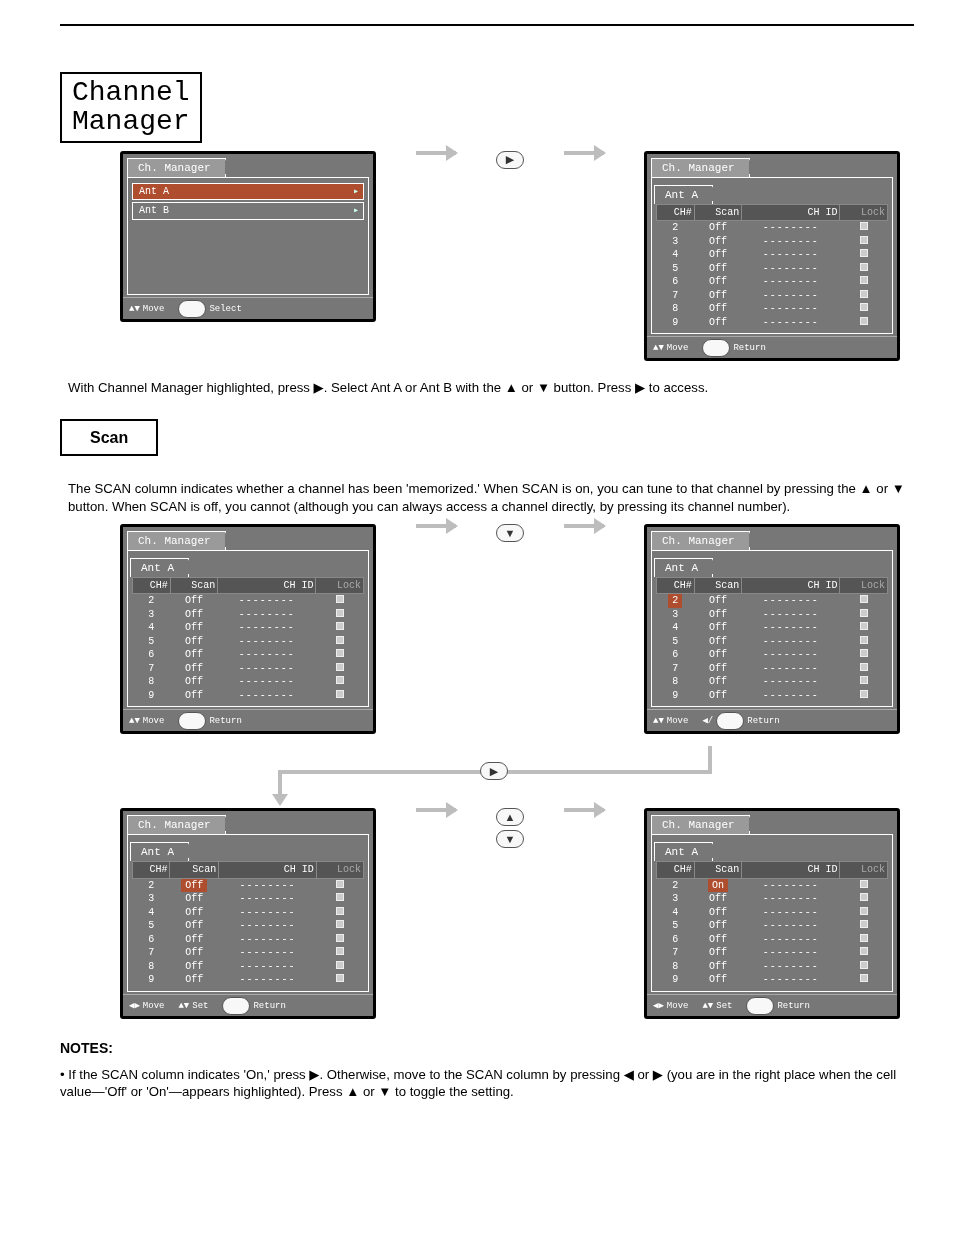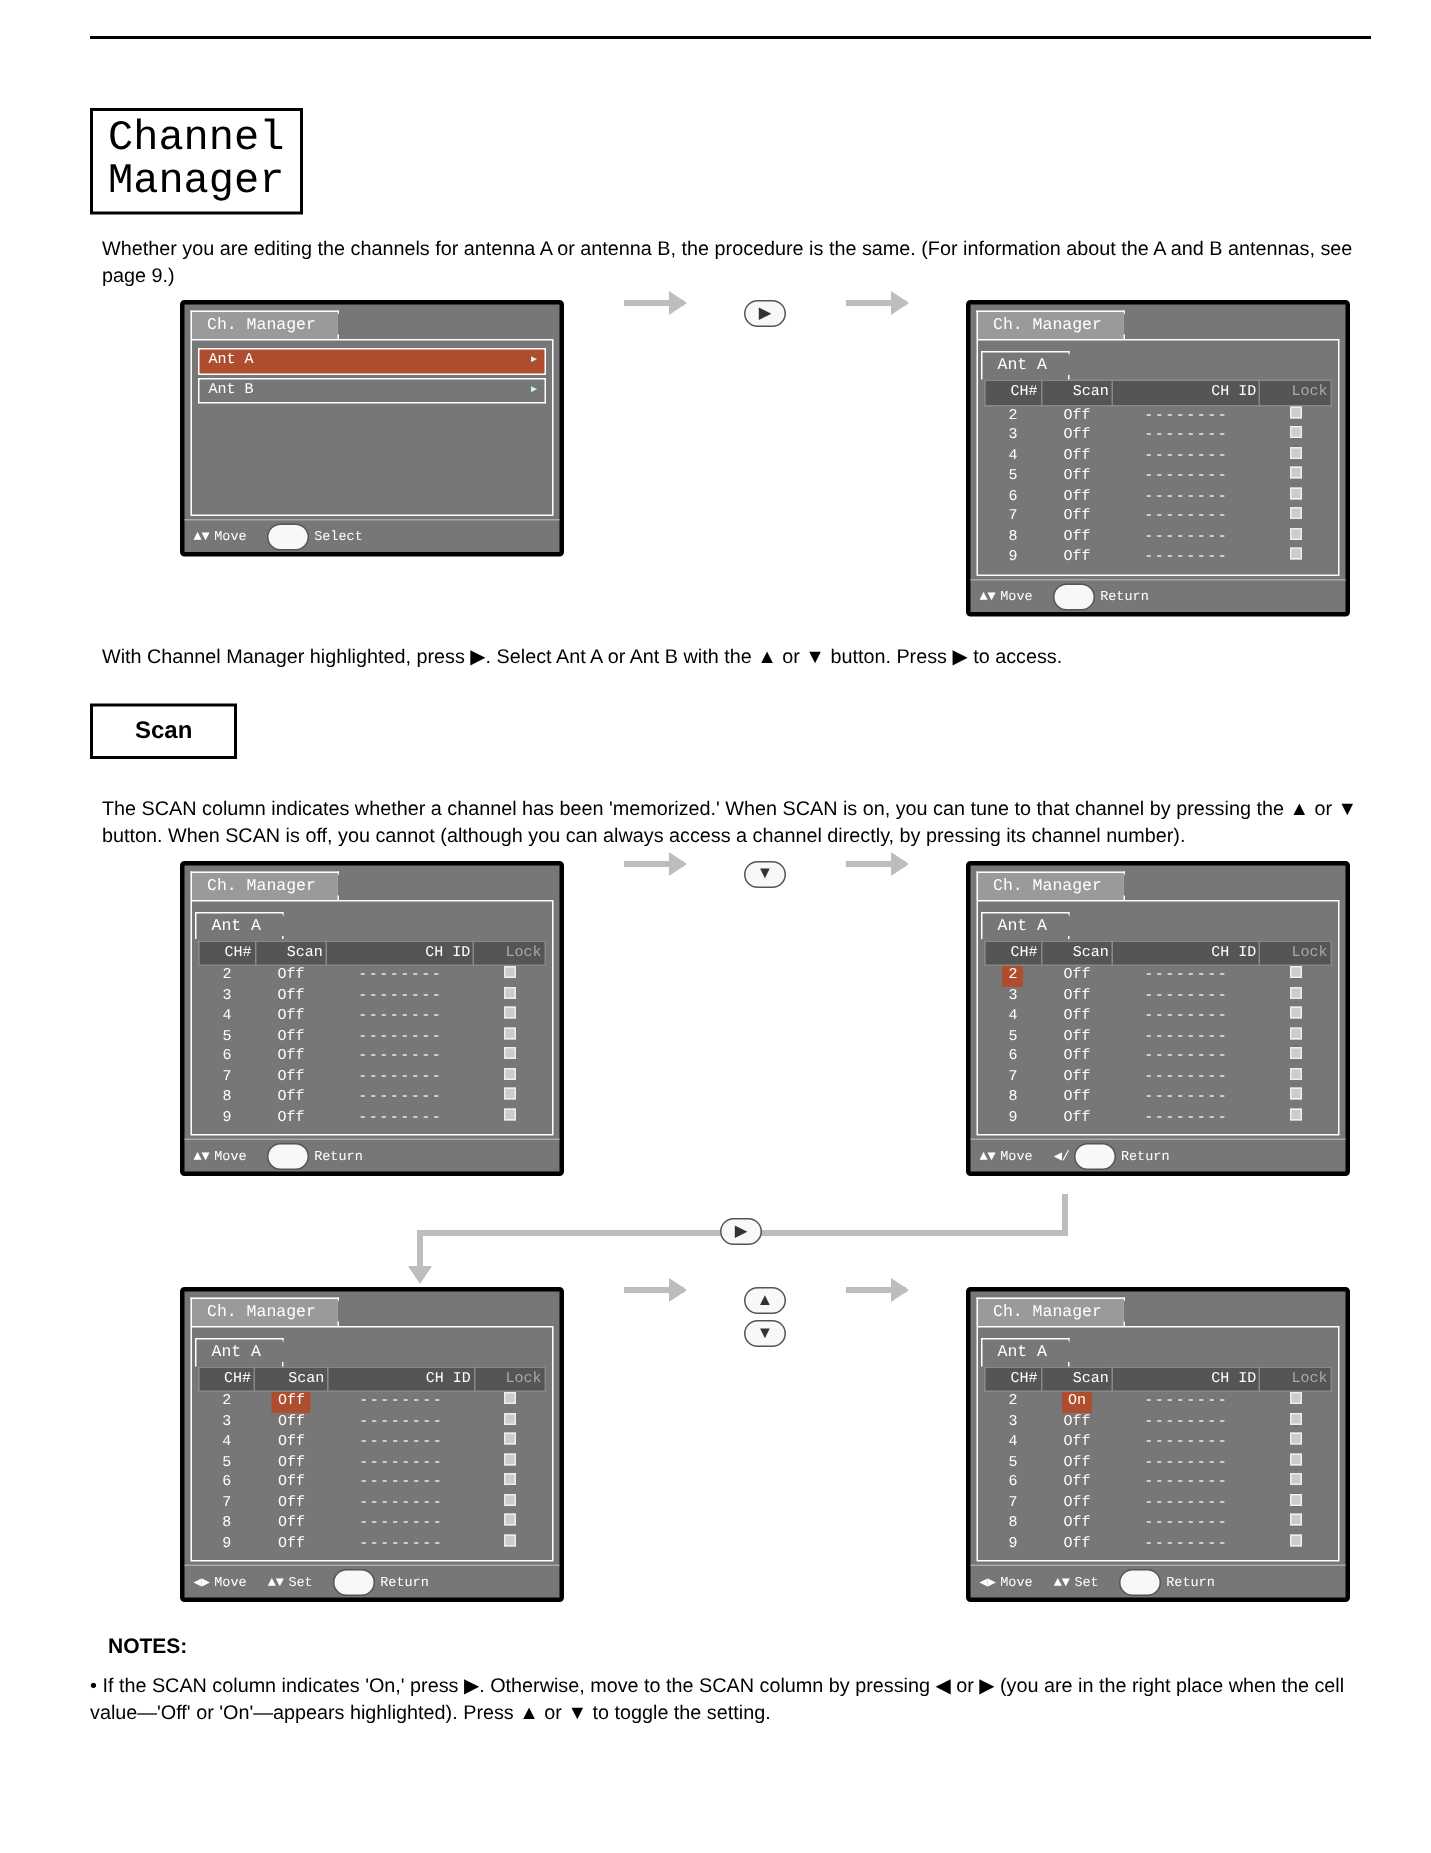--- a/index.html
+++ b/index.html
@@ -46,35 +46,34 @@
     border:1px solid #fff; margin:2px 0; font-size:10px; position:relative; }
   .osd .row-item.hl { background:#ae4e2f; }
   .osd .row-item .chev { position:absolute; right:4px; top:1px; color:#cfe; }
   .osd .hints { font-size:9px; padding:2px 4px 1px 6px; border-top:1px solid #aaa;
     display:flex; gap:14px; align-items:center; }
   .osd .hints .g { display:inline-flex; align-items:center; gap:3px; }
   .osd .lock-ico { display:inline-block; width:8px; height:8px; background:#ccc;
     border:1px solid #eee; }
   .osd .colhl { background:#9a9a9a; }
   .osd .cellhl { background:#ae4e2f; display:inline-block; padding:0 4px; }
-  .label-notes { font-weight:bold; margin:20px 0 -6px 12px; }
+  .label-notes { font-weight:bold; margin:20px 0 -6px 0; }
   .shrink { font-size:13.2px; }
 </style>
 </head>
 <body>
 
 <div class="page">
   <hr class="page-rule">
 
   <div class="title-box">
     <div>Channel</div>
     <div>Manager</div>
   </div>
 
-  <p class="body-text section-indent shrink">Whether you are editing the channels for antenna A or antenna B, the procedure is the same. (For information about the A and B antennas, see page 9.)</p>
 
   
   <div class="step-row" style="margin-left:60px;">
     <div class="panel-col">
       <div class="osd">
         <div class="tab active">Ch. Manager</div>
         <div class="body">
           <span class="row-item hl">
             <span>Ant A</span>
             <span class="chev">▸</span>

